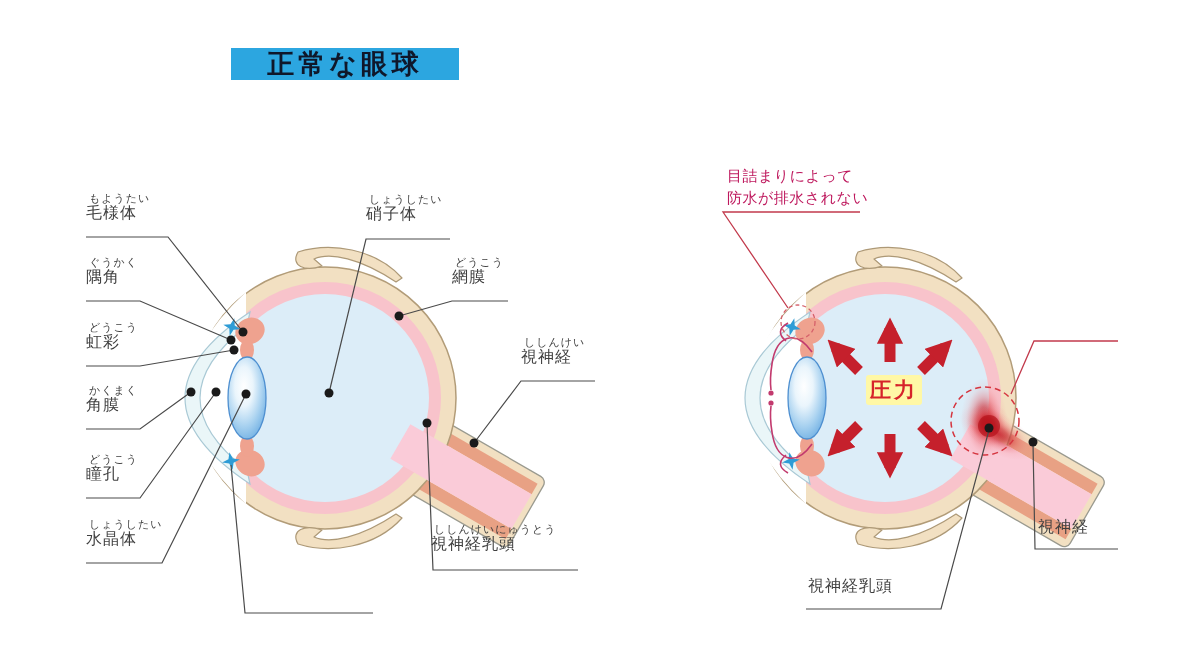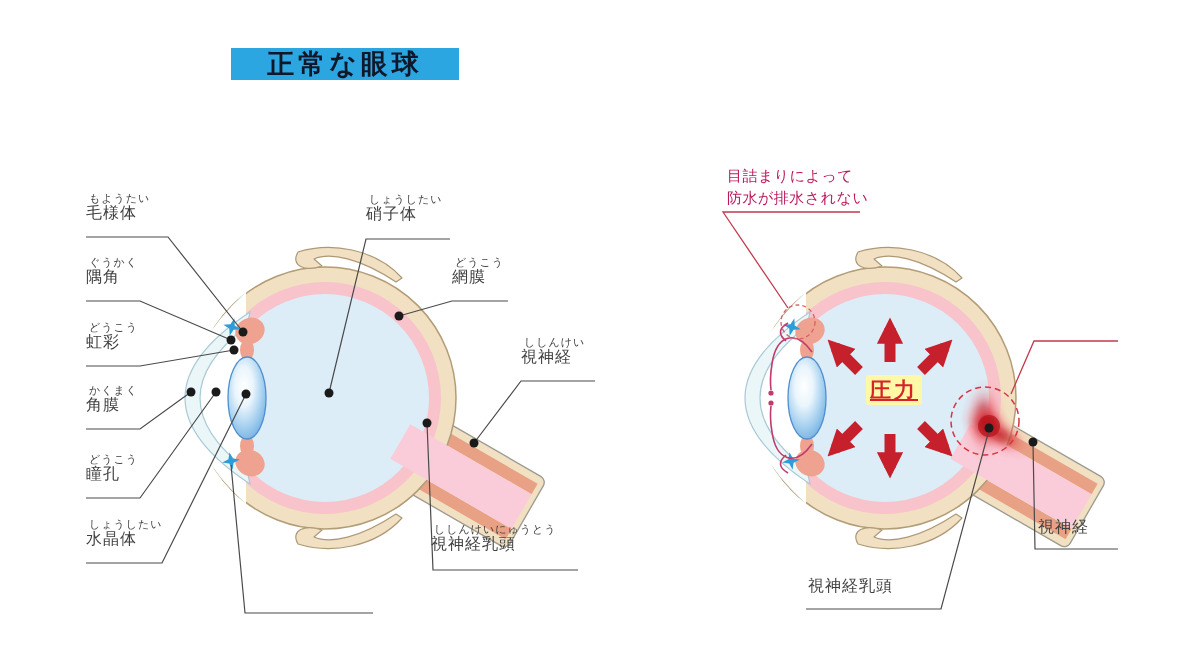--- a/index.html
+++ b/index.html
@@ -7,21 +7,21 @@
           font-family:"Liberation Sans","DejaVu Sans",sans-serif;}
   #diagram-svg{position:absolute;left:0;top:0;}
   .title{position:absolute;width:228px;height:32px;display:flex;align-items:center;justify-content:center;
          color:#0f172a;font-size:27px;font-weight:bold;letter-spacing:4px;}
   .lbl{position:absolute;color:#3f3f3f;}
   .lbl .ruby{display:block;font-size:11px;letter-spacing:1px;padding-left:3px;line-height:1;text-align:center;}
   .lbl .main{display:block;font-size:16px;letter-spacing:1px;line-height:1.1;}
   .ann{position:absolute;color:#be185d;font-size:15px;line-height:1.45;letter-spacing:0.5px;}
   #pressure-box{position:absolute;left:866px;top:375px;width:56px;height:30px;border-radius:3px;
                 display:flex;align-items:center;justify-content:center;
-                font-size:21px;font-weight:bold;letter-spacing:3px;text-decoration:underline;}
+                font-size:21px;font-weight:bold;letter-spacing:3px;}
 </style>
 </head>
 <body>
 
 <div id="canvas">
 
   <svg id="diagram-svg" width="1201" height="654" viewBox="0 0 1201 654">
     <defs>
       <radialGradient id="lensGrad" cx="0.42" cy="0.36" r="0.8">
         <stop offset="0%" stop-color="#FFFFFF"></stop>

